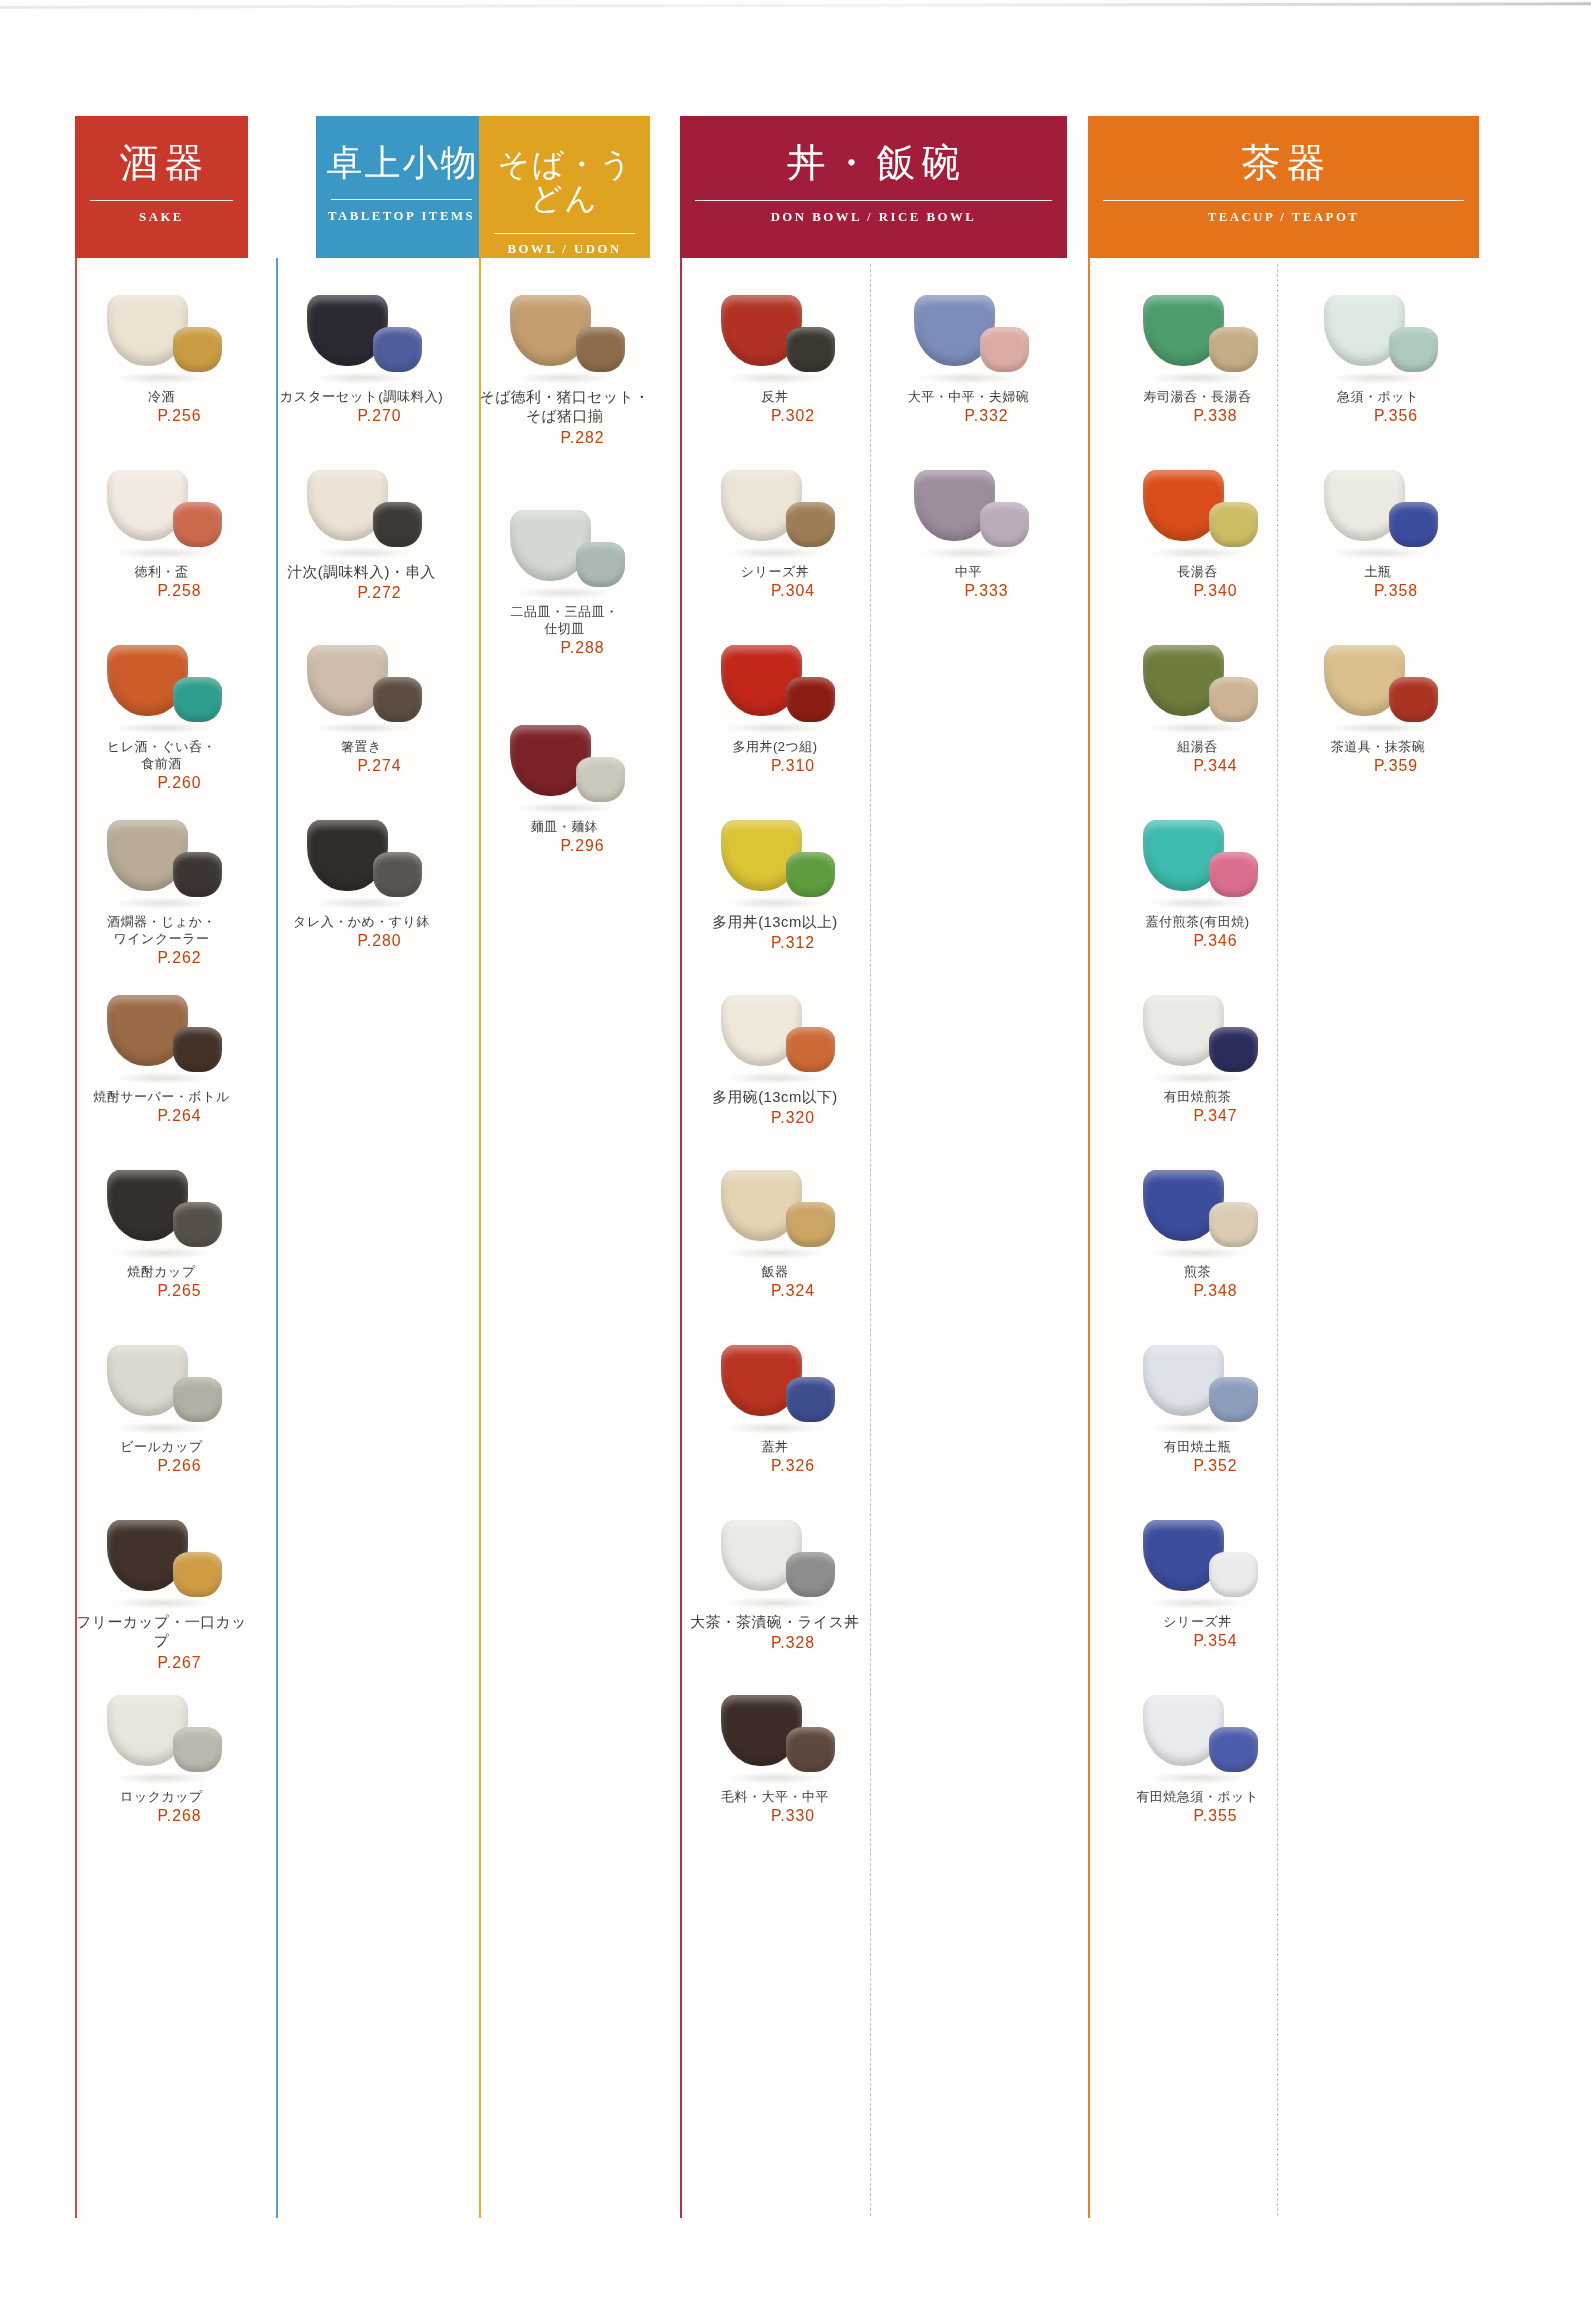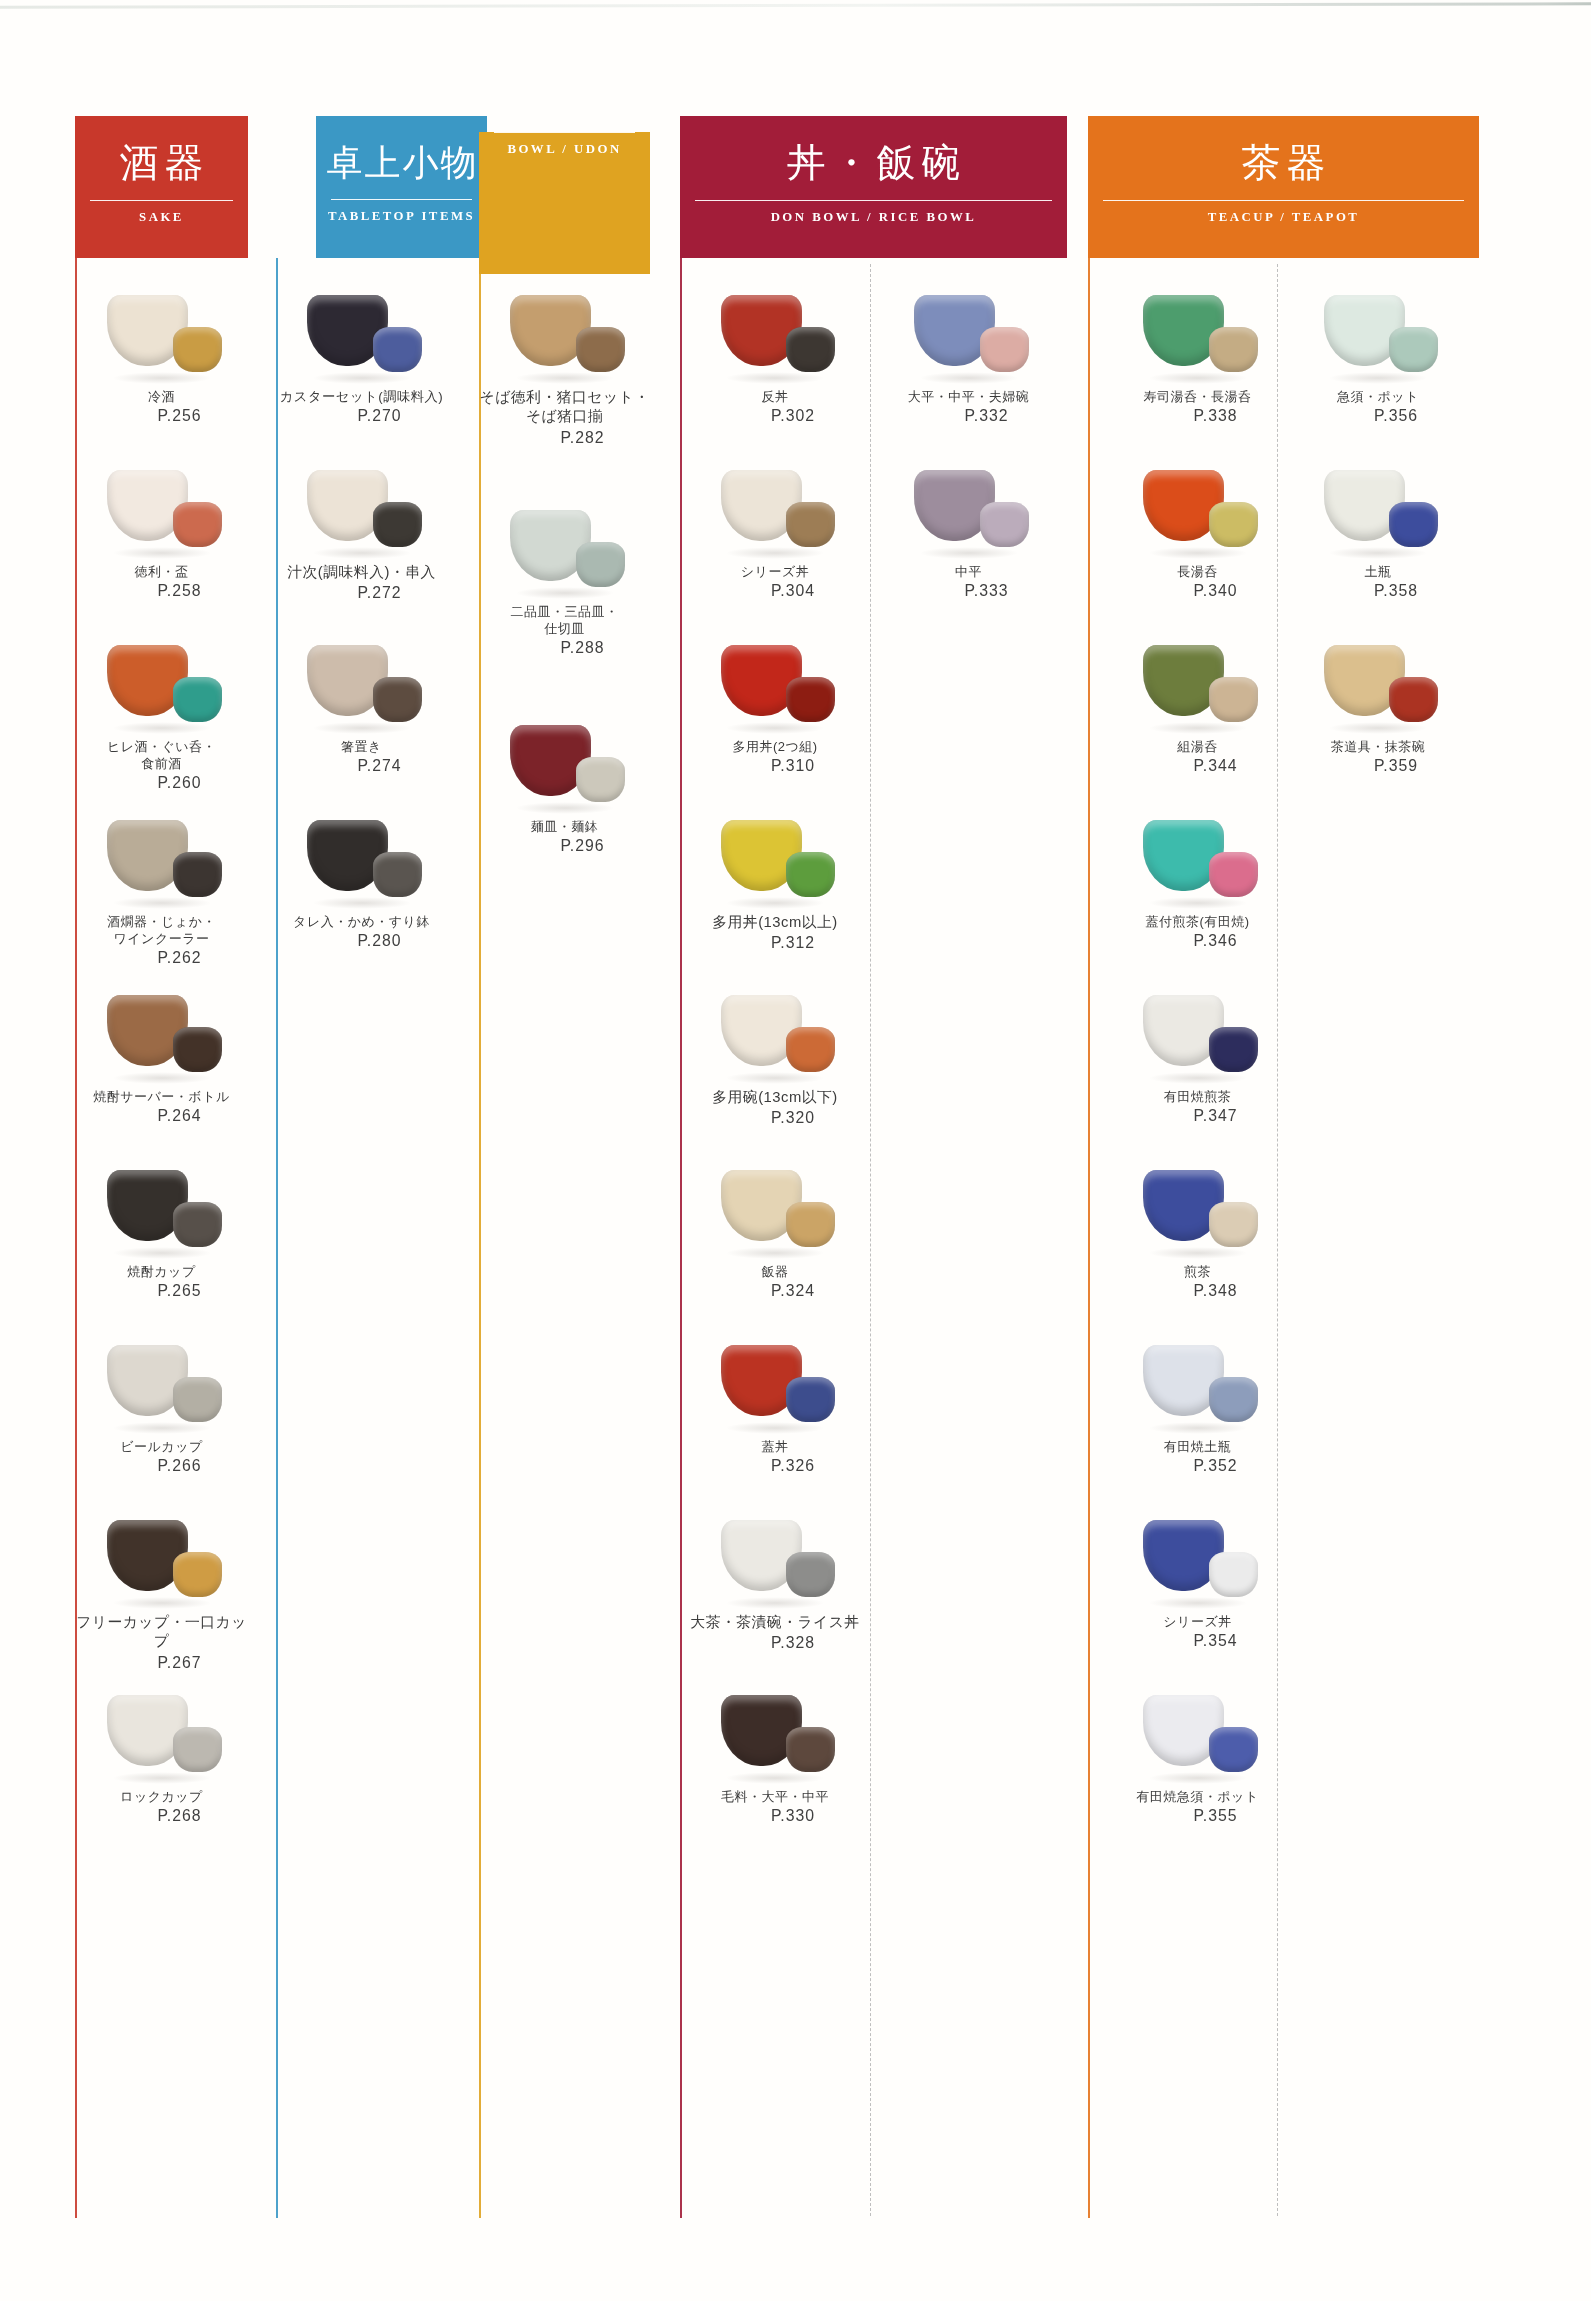--- a/index.html
+++ b/index.html
@@ -67,21 +67,21 @@
     border-radius:34% 34% 40% 40% / 30% 30% 48% 48%;
     box-shadow:inset 0 -3.9px 6.9px rgba(0,0,0,.18), inset 0 3.9px 5.9px rgba(255,255,255,.35);
   }
   .label{
     font-size:13px;color:#3b3b3b;text-align:center;white-space:pre-line;
     line-height:1.32;letter-spacing:0.5px;
   }
   .label.s15{font-size:14.8px;}
   .label.s13{font-size:13.3px;}
   .pnum{
-    font-size:15.8px;color:#404040;margin-top:2px;letter-spacing:1px;text-align:center;margin-left:36px;
+    font-size:15.8px;color:#c2410c;margin-top:2px;letter-spacing:1px;text-align:center;margin-left:36px;
   }
 </style>
 </head>
 <body>
 
 <div class="scan-artifact"></div>
 
 <section class="category" id="cat-sake">
   <header class="cat-header" style="background: rgb(200, 56, 43);">
     <h2 class="cat-title">酒器</h2>
@@ -218,20 +218,21 @@
           <div class="b2" style="background: rgb(90, 85, 80);"></div>
         </div>
         <div class="label ">タレ入・かめ・すり鉢</div>
         <div class="pnum">P.280</div>
       </div>
     </div>
 </section>
 
 <section class="category" id="cat-soba">
   <header class="cat-header" style="background: rgb(223, 163, 33);">
+    <h2 class="cat-title">そば・うどん</h2>
     <div class="cat-rule"></div>
     <div class="cat-sub">BOWL / UDON</div>
   </header>
   <div class="col-line" style="background: rgb(223, 163, 33);"></div>
   <div class="subcol" style="left:0;width:171px;gap:40px;">
       <div class="item">
         <div class="photo">
           <div class="sh"></div>
           <div class="b1" style="background: rgb(196, 158, 110);"></div>
           <div class="b2" style="background: rgb(141, 108, 75);"></div>

